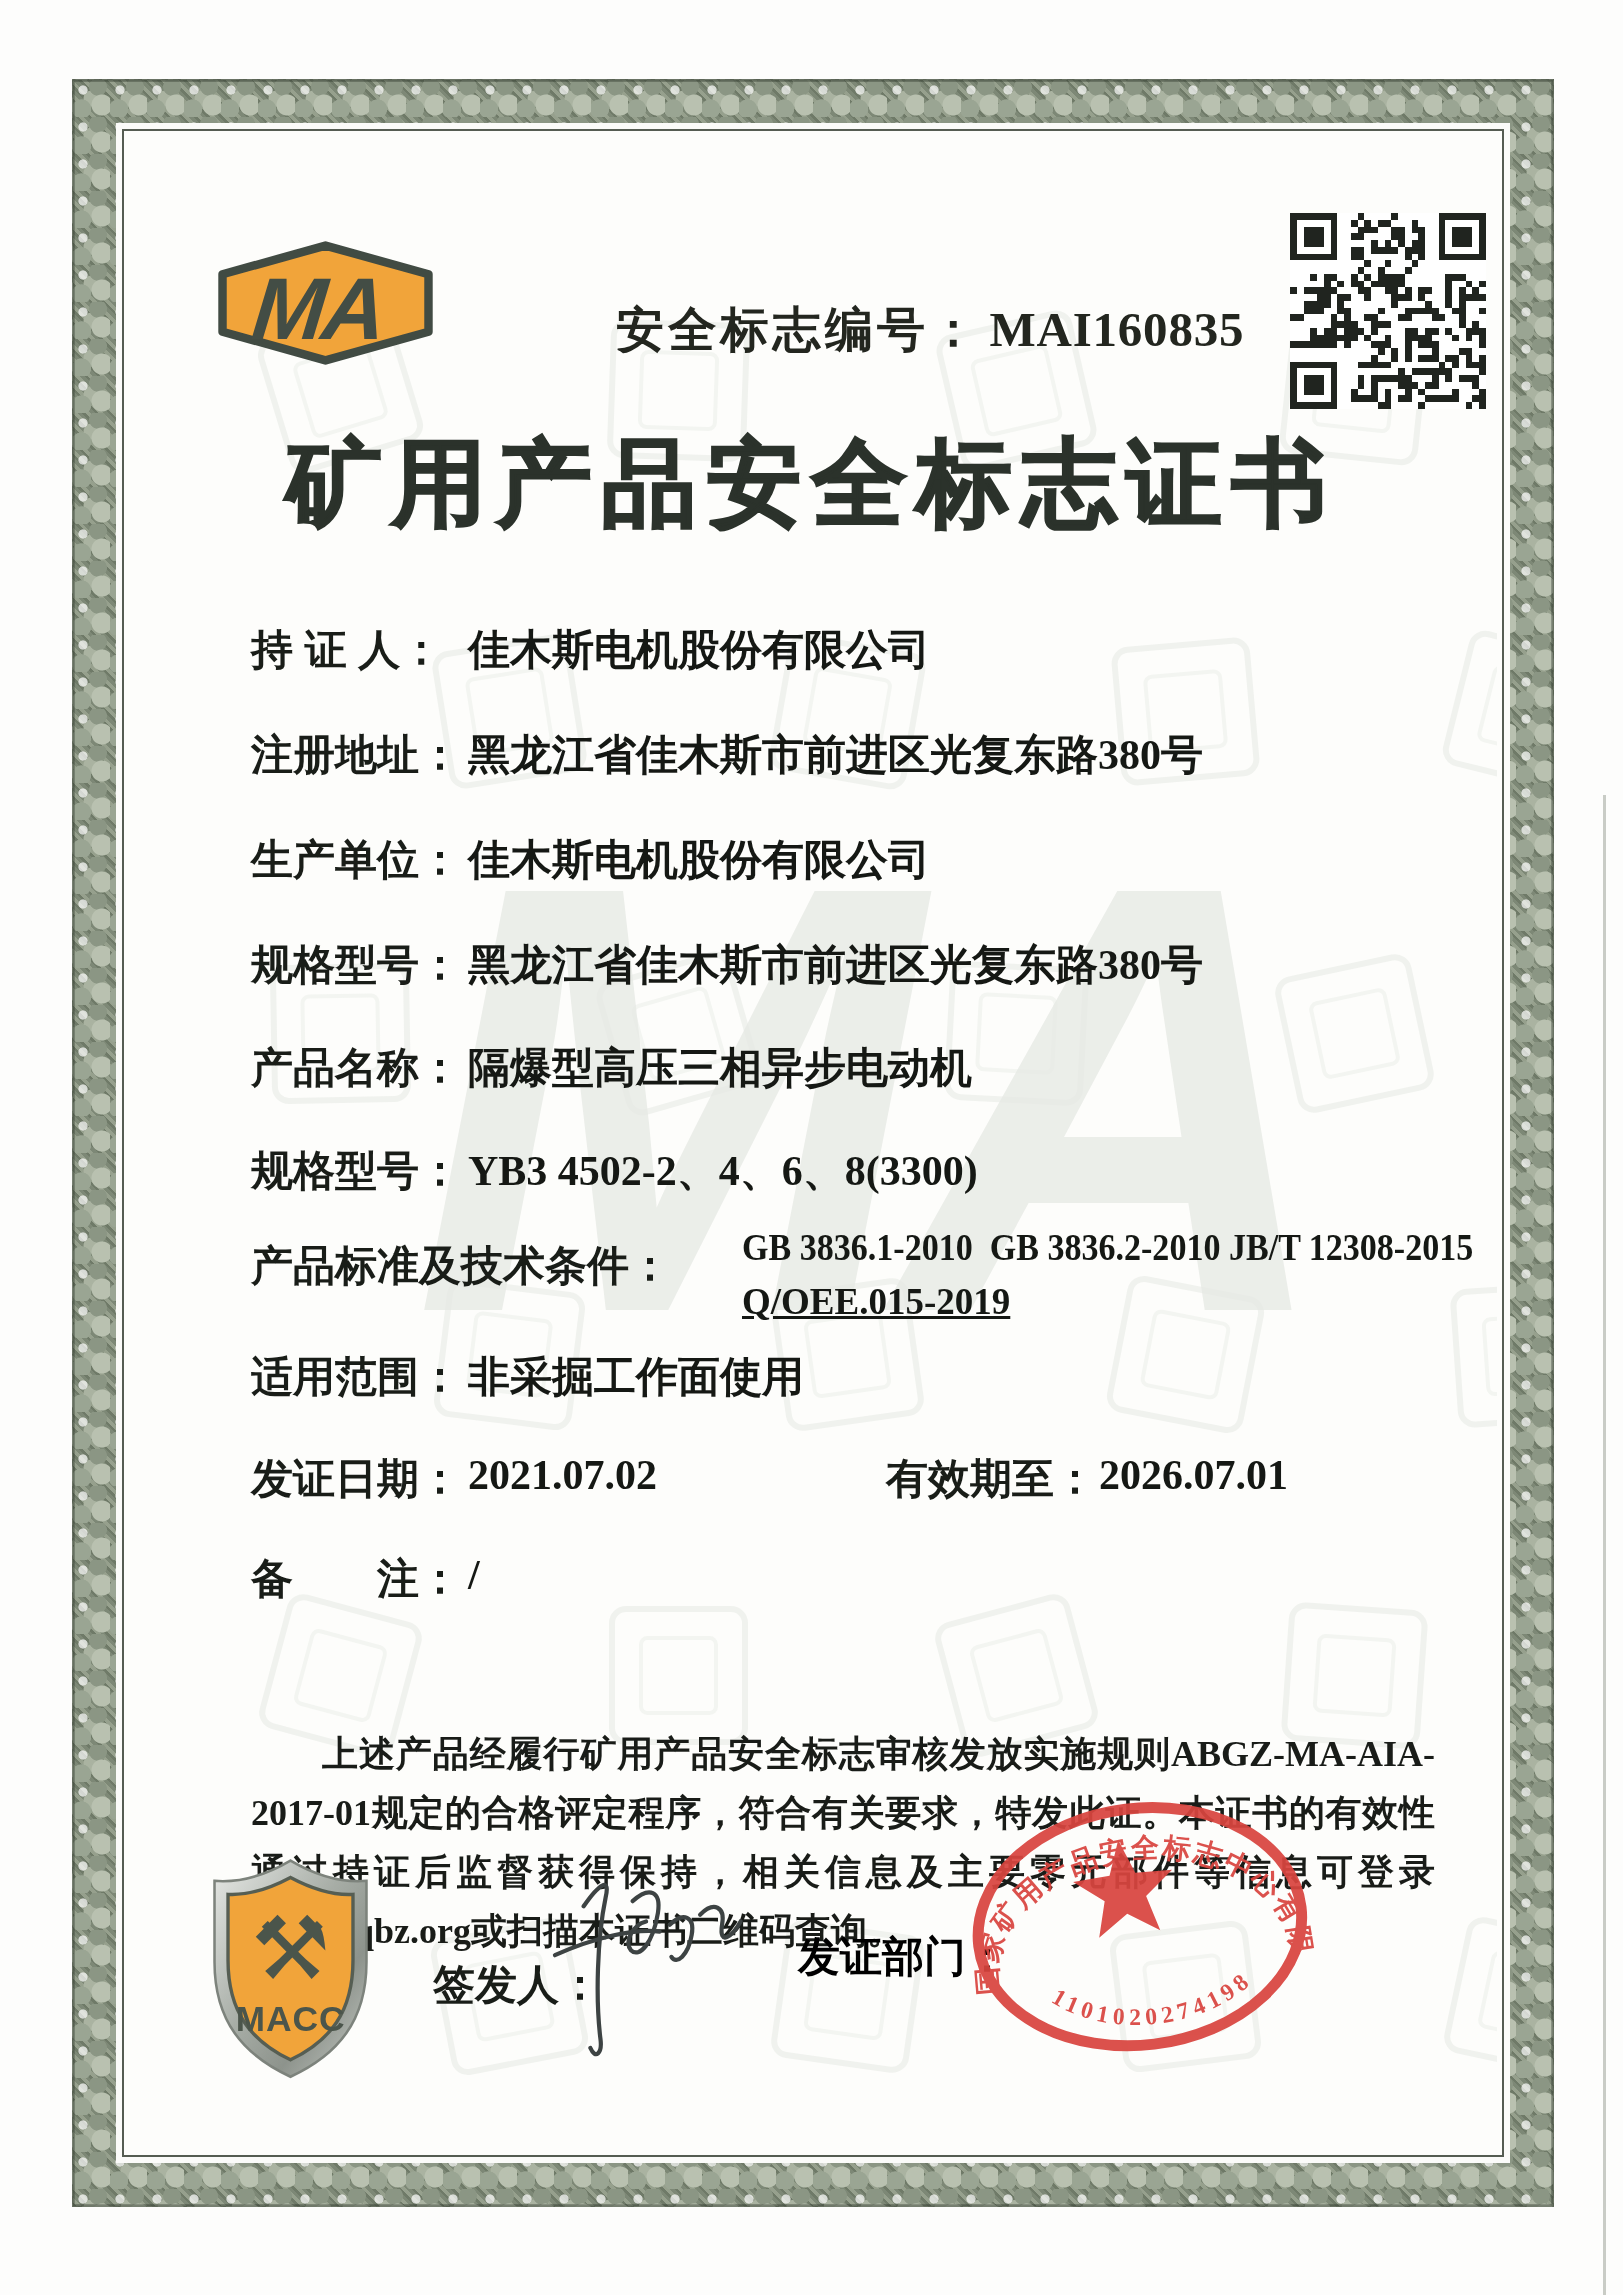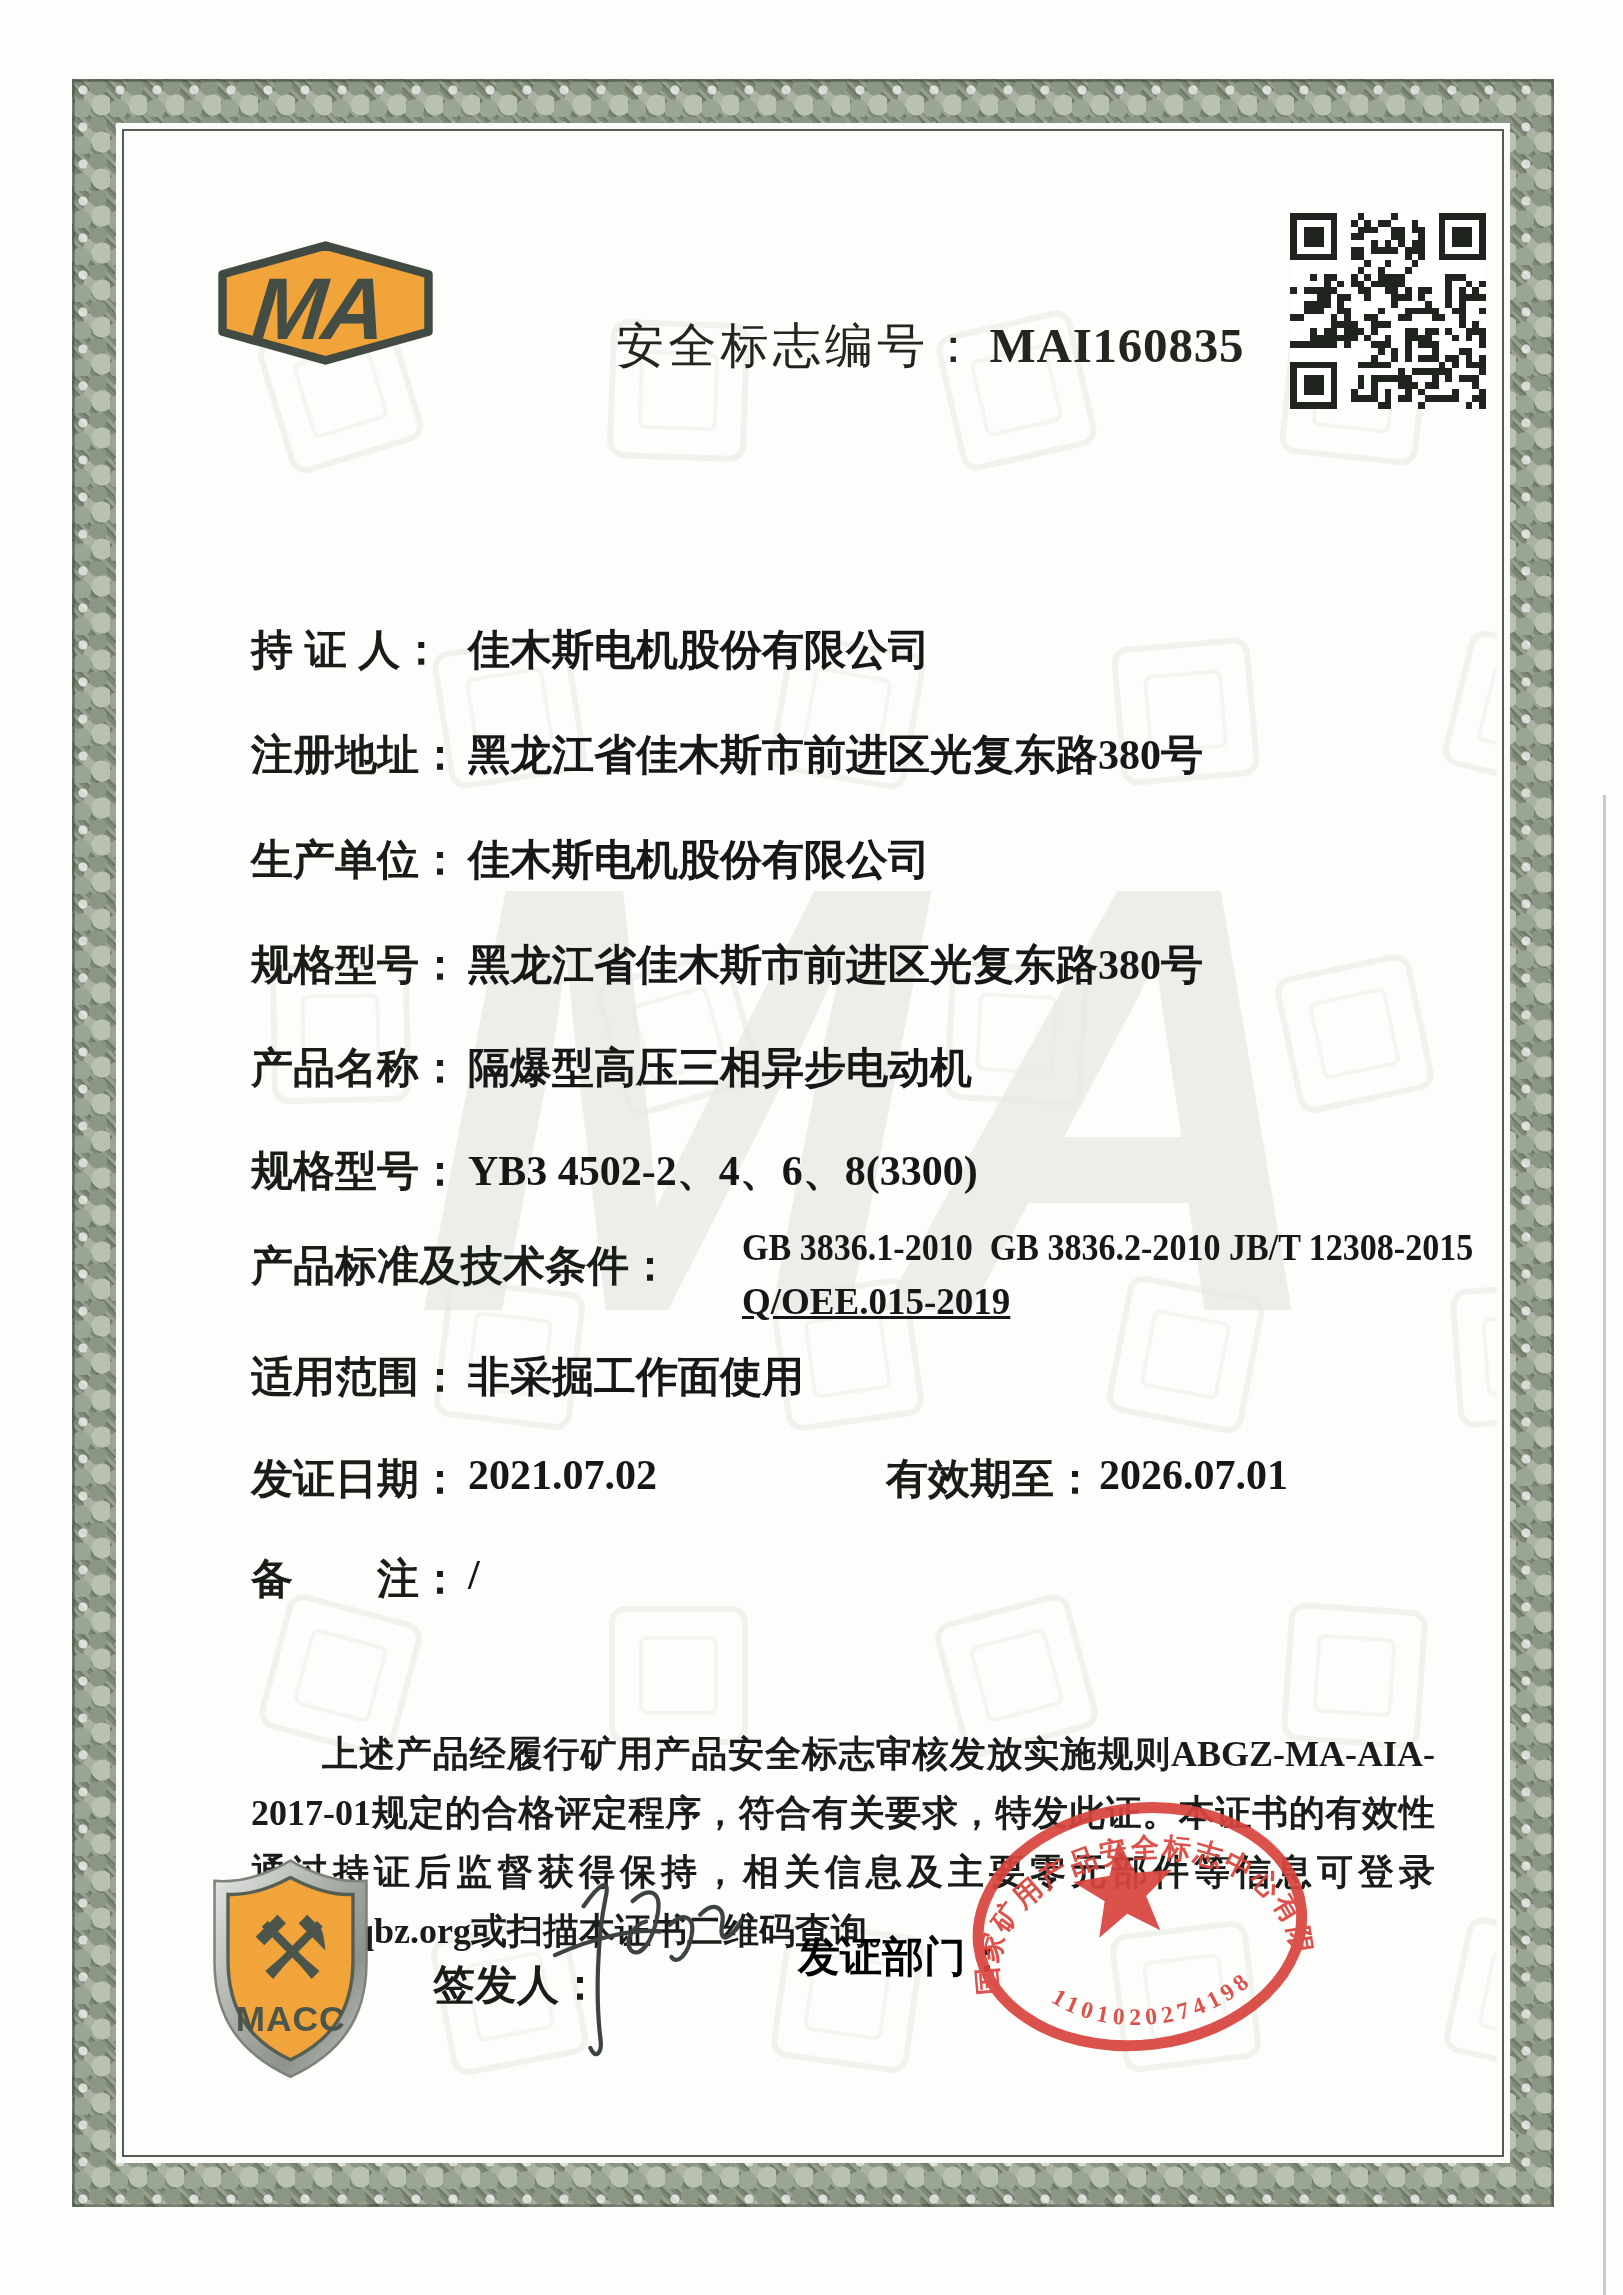--- a/index.html
+++ b/index.html
@@ -23,21 +23,21 @@
   .wm-big{position:absolute;left:338px;top:744px;width:1048px;height:710px;z-index:1;
     display:flex;align-items:center;justify-content:center;
     font-family:"Liberation Sans",sans-serif;font-style:italic;font-weight:900;
     font-size:609px;letter-spacing:-25px;color:#e6e9e4;opacity:.75;}
   #ghosts{position:absolute;left:127px;top:135px;width:1370px;height:2021px;overflow:hidden;z-index:1;}
   .ghost{position:absolute;width:127px;height:127px;border:6.8px solid rgba(176,186,174,.16);border-radius:17px;}
   .ghost::after{content:"";position:absolute;inset:24px;border:4.2px solid rgba(176,186,174,.12);border-radius:8.5px;}
   
   .ma-logo{position:absolute;left:214px;top:238px;width:223px;height:130px;z-index:3;}
   .cert-line{position:absolute;left:616px;top:298px;z-index:3;display:flex;align-items:baseline;}
-  .cert-line .lbl{font-family:"Liberation Sans",sans-serif;font-weight:normal;font-size:48px;letter-spacing:4.2px;color:#23261f;margin-top:16px;}
+  .cert-line .lbl{font-family:"Liberation Sans",sans-serif;font-weight:bold;font-size:48px;letter-spacing:4.2px;color:#23261f;}
   .cert-line .val{font-size:49px;font-weight:bold;letter-spacing:0.8px;color:#23261f;margin-left:8px;}
   .qr{position:absolute;left:1290px;top:213px;width:196px;height:196px;z-index:3;}
   .qr svg{width:100%;height:100%;}
   
   .title{position:absolute;left:0;top:421px;width:1623px;text-align:center;z-index:3;
     font-size:95px;font-weight:bold;letter-spacing:10px;color:#2b322b;
     -webkit-text-stroke:2.1px #2b322b;}
   
   .row{position:absolute;left:0;width:1623px;z-index:3;}
   .row .label{position:absolute;left:251px;font-family:"Liberation Sans",sans-serif;
@@ -390,20 +390,21 @@
           <rect x="28" y="27" width="1" height="1"></rect>
           <rect x="13" y="28" width="1" height="1"></rect>
           <rect x="14" y="28" width="1" height="1"></rect>
           <rect x="19" y="28" width="1" height="1"></rect>
           <rect x="26" y="28" width="1" height="1"></rect>
           <rect x="28" y="28" width="1" height="1"></rect>
         </g>
     </svg>
   </div>
 
+  <div class="title">矿用产品安全标志证书</div>
 
   <div class="row" style="top:622px">
     <span class="label">持 证 人：</span>
     <span class="value">佳木斯电机股份有限公司</span>
   </div>
   <div class="row" style="top:727px">
     <span class="label">注册地址：</span>
     <span class="value">黑龙江省佳木斯市前进区光复东路380号</span>
   </div>
   <div class="row" style="top:832px">

